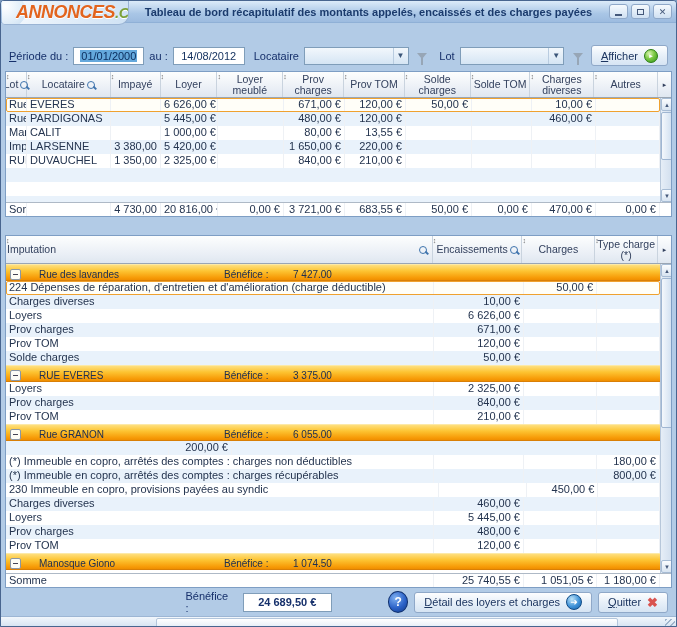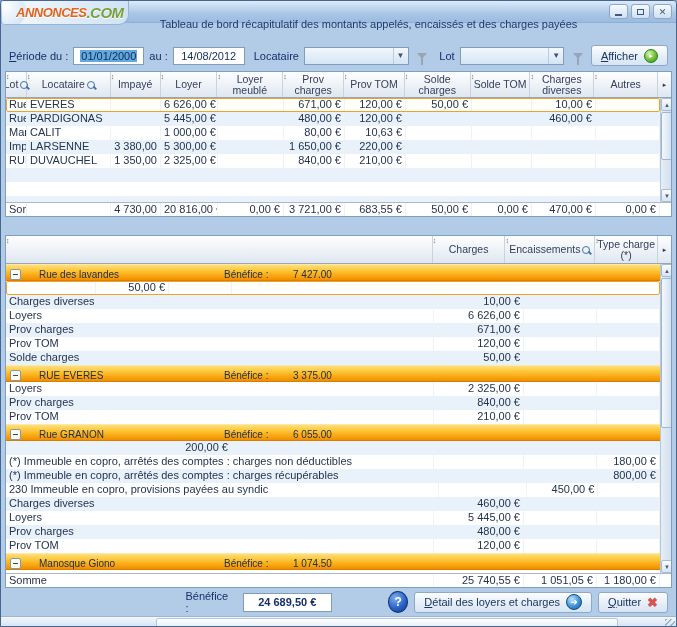--- a/index.html
+++ b/index.html
@@ -3,23 +3,23 @@
 <meta charset="utf-8">
 <style>
   * { margin:0; padding:0; box-sizing:border-box; }
   html,body { width:677px; height:627px; font-family:"Liberation Sans","DejaVu Sans",sans-serif; background:#7d9cc0; }
   .window { width:677px; height:627px; border:1px solid #48658f; background:#b2cbe6; display:flex; flex-direction:column; overflow:hidden; border-radius:4px 4px 0 0; }
 
   
   .titlebar { height:22px; position:relative; background:linear-gradient(#dcebf9,#a9c6e6 60%,#9cbbdf); border-bottom:1px solid #8fb0d6; flex:0 0 22px; }
   .logo { position:absolute; left:1px; top:0; width:127px; height:24px; background:linear-gradient(100deg,#f6fafe,#cfe2f4); border:1px solid #9ab4d4; border-top:none; border-left:none; border-radius:0 0 10px 4px; display:flex; align-items:center; padding-left:14px; overflow:hidden; }
   .logo::before { content:""; position:absolute; left:-8px; top:-6px; width:32px; height:32px; border-radius:50%; background:radial-gradient(circle at 35% 35%, #ffffff, #dcebf7 60%, #c2d8ee); opacity:.9; }
-  .logo-t1 { font-weight:bold; font-style:italic; font-size:13px; letter-spacing:-.5px; color:#e2641e; text-shadow:0 1px 0 #fff; position:relative; }
+  .logo-t1 { font-weight:bold; font-style:italic; font-size:18px; letter-spacing:-.5px; color:#e2641e; text-shadow:0 1px 0 #fff; position:relative; }
   .logo-t2 { font-weight:bold; font-style:italic; font-size:15px; letter-spacing:-.5px; color:#7ba13a; text-shadow:0 1px 0 #fff; position:relative; }
-  .title { position:absolute; left:130px; right:70px; top:12px; height:22px; display:flex; align-items:center; justify-content:center; font-size:11px; color:#1b3b6d; white-space:nowrap; }
+  .title { position:absolute; left:130px; right:70px; top:0; height:22px; display:flex; align-items:center; justify-content:center; font-size:11px; color:#1b3b6d; white-space:nowrap;font-weight:bold; }
   .wincontrols { position:absolute; right:4px; top:3px; display:flex; gap:3px; }
   .winbtn { width:19px; height:15px; border:1px solid #8fa8c8; border-radius:3px; background:linear-gradient(#f6fafd,#cfe0f2); display:flex; align-items:center; justify-content:center; font-size:9px; color:#44587a; cursor:default; }
   .winbtn .mini { width:7px; height:2px; background:#44587a; margin-top:6px; }
   .winbtn .rest { width:7px; height:6px; border:1px solid #44587a; }
 
   
   .chromegap { flex:0 0 19px; }
   .toolbar { flex:0 0 27px; display:flex; align-items:center; padding:0 8px; gap:5px; font-size:11px; color:#16306b; }
   .lbl { white-space:nowrap; }
   .u-first { display:inline-block; }
@@ -239,31 +239,31 @@
             <div class="td num" style="width: 64px;">460,00 €</div>
             <div class="td num" style="width: 64px;"></div>
           </div>
           <div class="tr">
             <div class="td" style="width: 21px;">Manc</div>
             <div class="td" style="width: 84px;">CALIT</div>
             <div class="td num" style="width: 50px;"></div>
             <div class="td num" style="width: 57px;">1 000,00 €</div>
             <div class="td num" style="width: 66px;"></div>
             <div class="td num" style="width: 61px;">80,00 €</div>
-            <div class="td num" style="width: 61px;">10,63 €</div>
+            <div class="td num" style="width: 61px;">13,55 €</div>
             <div class="td num" style="width: 66px;"></div>
             <div class="td num" style="width: 60px;"></div>
             <div class="td num" style="width: 64px;"></div>
             <div class="td num" style="width: 64px;"></div>
           </div>
           <div class="tr alt">
             <div class="td" style="width: 21px;">Impa</div>
             <div class="td" style="width: 84px;">LARSENNE</div>
             <div class="td num" style="width: 50px;">3 380,00</div>
-            <div class="td num" style="width: 57px;">5 300,00 €</div>
+            <div class="td num" style="width: 57px;">5 420,00 €</div>
             <div class="td num" style="width: 66px;"></div>
             <div class="td num" style="width: 61px;">1 650,00 €</div>
             <div class="td num" style="width: 61px;">220,00 €</div>
             <div class="td num" style="width: 66px;"></div>
             <div class="td num" style="width: 60px;"></div>
             <div class="td num" style="width: 64px;"></div>
             <div class="td num" style="width: 64px;"></div>
           </div>
           <div class="tr">
             <div class="td" style="width: 21px;">RUE I</div>
@@ -302,51 +302,56 @@
         <div class="td num" style="width: 64px;">0,00 €</div>
       </div>
   </div>
 
   <div class="midband"></div>
 
   <div class="tablewrap" style="flex:0 0 353px">
     <div class="thead" style="height:28px">
         <div class="th" style="width: 428px;">
           <span class="sortmark"></span>
-        </div>
-        <div class="th" style="width: 73px;">
-          <span class="sortmark"></span>
-          <span class="throw">
-            <span class="thlbl">Charges</span>
+          <span class="throw" style="width: 100%; justify-content: center;">
+            <span class="thlbl">Imputation</span>
+            <span class="magnifier" style="margin-left: auto; margin-right: 4px;"></span>
           </span>
         </div>
         <div class="th" style="width: 90px;">
           <span class="sortmark"></span>
           <span class="throw">
             <span class="thlbl">Encaissements</span>
             <span class="magnifier"></span>
+          </span>
+        </div>
+        <div class="th" style="width: 73px;">
+          <span class="sortmark"></span>
+          <span class="throw">
+            <span class="thlbl">Charges</span>
           </span>
         </div>
         <div class="th" style="width: 63px;">
           <span class="sortmark"></span>
           <span class="throw">
             <span class="thlbl">Type charge (*)</span>
           </span>
         </div>
         <div class="th hdr-right" style="width: 13px;">▸</div>
       </div>
     <div class="rowsarea">
       <div class="rowscol">
           <div class="grp">
             <span class="minusbox"></span>
             <span class="grpname">Rue des lavandes</span>
             <span class="grpbl">Bénéfice :</span>
             <span class="grpbv">7 427.00</span>
           </div>
           <div class="tr selected">
+            <div class="td" style="width: 428px;">224 Dépenses de réparation, d'entretien et d'amélioration (charge déductible)</div>
             <div class="td num" style="width: 90px;"></div>
             <div class="td num" style="width: 73px;">50,00 €</div>
             <div class="td num" style="width: 63px;"></div>
           </div>
           <div class="tr alt">
             <div class="td" style="width: 428px;">Charges diverses</div>
             <div class="td num" style="width: 90px;">10,00 €</div>
             <div class="td num" style="width: 73px;"></div>
             <div class="td num" style="width: 63px;"></div>
           </div>

